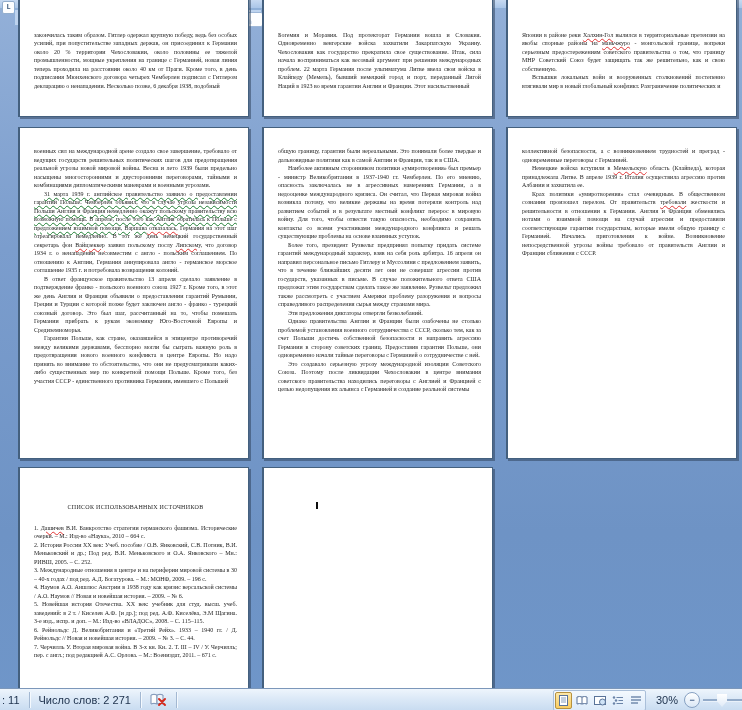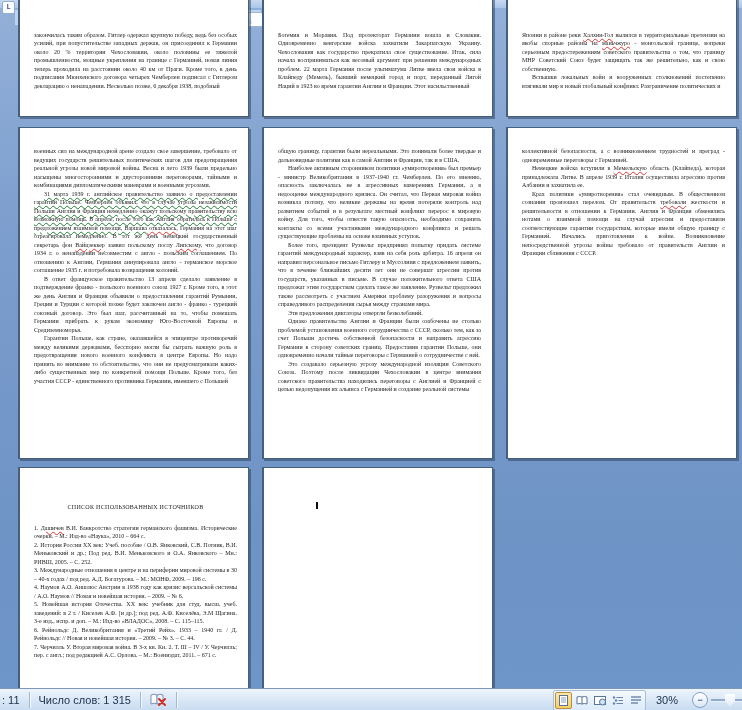--- a/index.html
+++ b/index.html
@@ -59,21 +59,21 @@
     border-top:1px solid #7c97ba;box-sizing:border-box;overflow:hidden;
     display:flex;align-items:center;font-size:11px;color:#20344f;}
   .sb-item{padding:0 9px;height:100%;display:flex;align-items:center;white-space:nowrap;}
   .sb-page{padding-left:2px;}
   .sb-sep{width:1px;height:16px;background:#a3b8d2;box-shadow:1px 0 0 #f4f9fe;}
   .sb-right{position:absolute;left:553px;top:0;height:22px;display:flex;align-items:center;}
   .view-group{display:flex;align-items:center;gap:1px;padding:1px;border:1px solid #aabfd9;
     border-radius:2px;background:linear-gradient(180deg,#f4f9fe,#dceafa);}
   .view-btn{width:15px;height:15px;display:flex;align-items:center;justify-content:center;border:1px solid transparent;border-radius:2px;}
   .view-btn.selected{background:linear-gradient(180deg,#fde8a9,#f9cd62);border-color:#c headline;border:1px solid #b6913f;}
-  .zoom-label{margin:0 14px 0 10px;color:#20344f;}
+  .zoom-label{margin:0 6px 0 10px;color:#20344f;}
   .zoom-out-btn{width:14px;height:14px;border-radius:50%;border:1px solid #87a1c2;
     background:linear-gradient(180deg,#ffffff,#dae7f6);display:flex;align-items:center;justify-content:center;
     font:bold 9px/12px "Liberation Sans",sans-serif;color:#44608a;margin-right:3px;}
   .zoom-slider{position:relative;width:70px;height:16px;}
   .zoom-track{position:absolute;left:0;top:7px;width:70px;height:2px;background:#93abc9;box-shadow:0 1px 0 #e9f1fa;}
   .zoom-thumb{position:absolute;left:14px;top:2px;width:10px;height:13px;background:linear-gradient(180deg,#ffffff,#dfeaf7);
     clip-path:polygon(0 0,100% 0,100% 55%,50% 100%,0 55%);filter:drop-shadow(0 0 0.5px #5f7da3);}
   svg{display:block;}
 </style>
 </head>
@@ -166,21 +166,21 @@
     </div>
   <div class="page" style="left:262px;top:467px">
       <div class="page-text"></div>
       <div class="text-cursor"></div>
     </div>
 </div>
 
 <div class="status-bar">
   <div class="sb-item sb-page">: 11</div>
   <div class="sb-sep"></div>
-  <div class="sb-item">Число слов: 1 315</div>
+  <div class="sb-item">Число слов: 2 271</div>
   <div class="sb-sep"></div>
   <div class="sb-item">
     <svg width="17" height="14" viewBox="0 0 17 14">
       <path d="M1 2 Q4 0.5 7 2 L7 11 Q4 9.5 1 11 Z" fill="#fdfdfd" stroke="#7a92b5" stroke-width="1"></path>
       <path d="M13 2 Q10 0.5 7 2 L7 11 Q10 9.5 13 11 Z" fill="#eef3fa" stroke="#7a92b5" stroke-width="1"></path>
       <path d="M9 6 L15 12 M15 6 L9 12" stroke="#d42b1e" stroke-width="2" stroke-linecap="round"></path>
     </svg>
   </div>
   <div class="sb-sep"></div>
 

